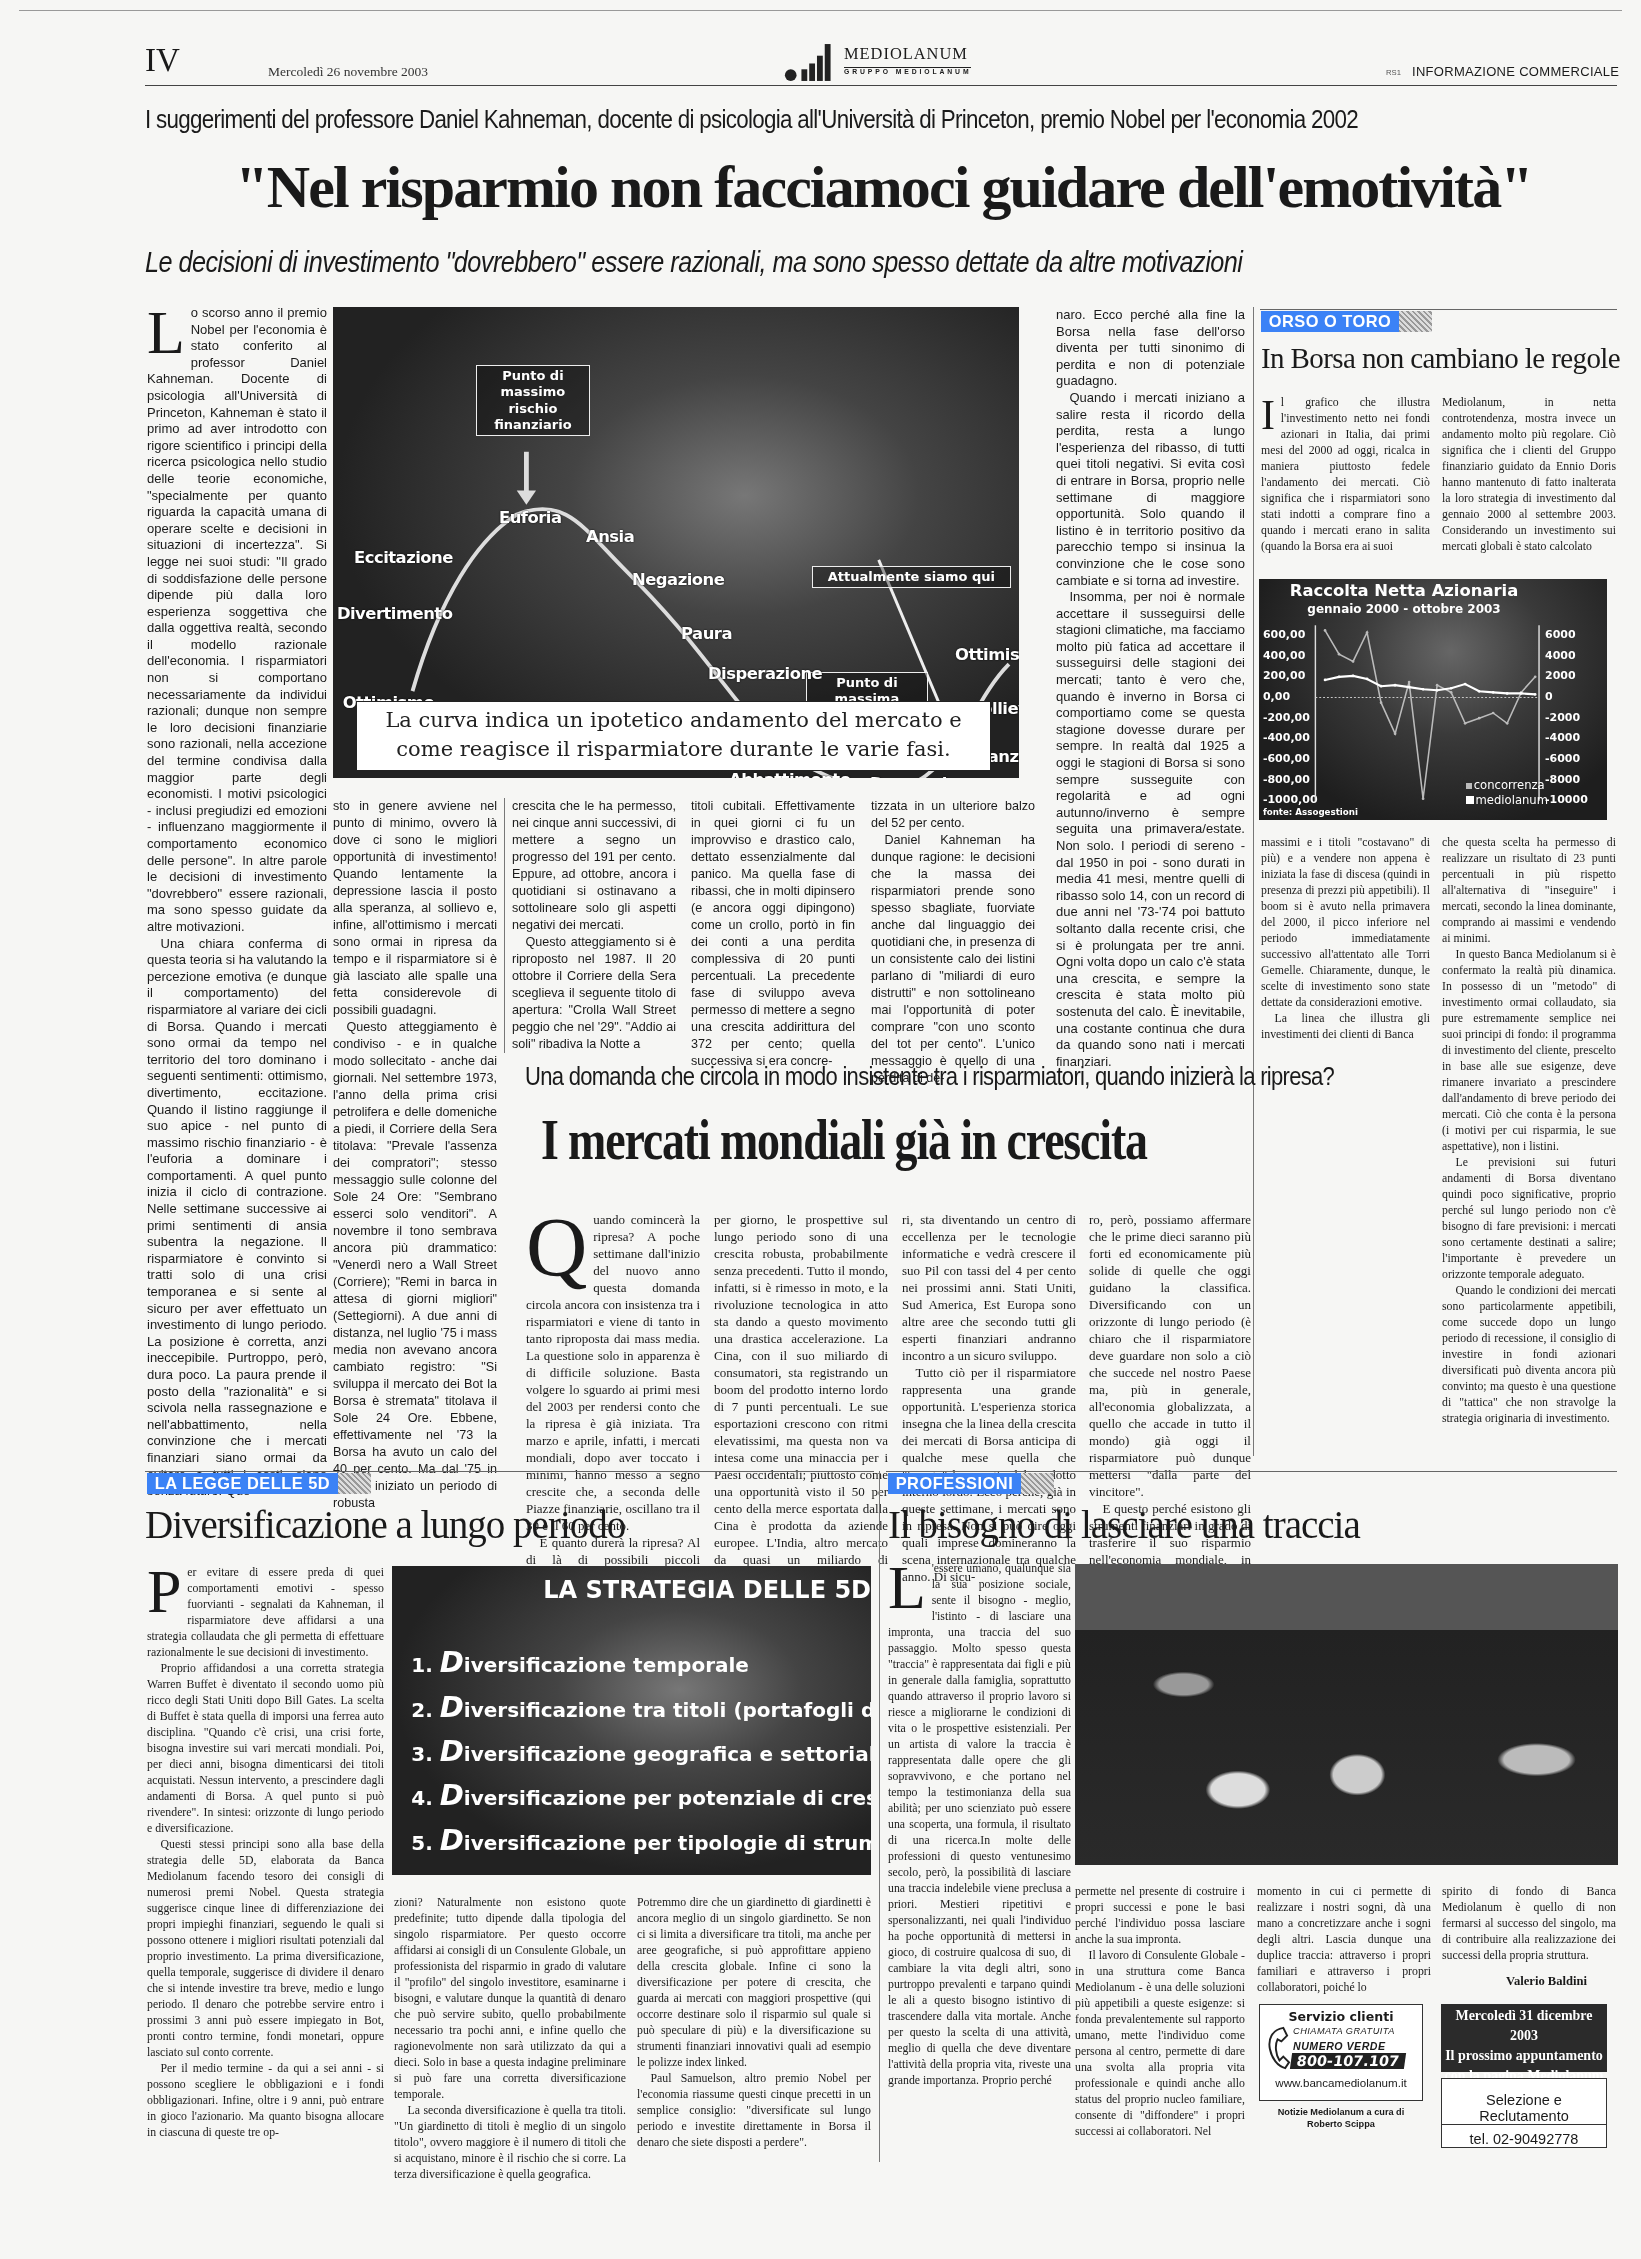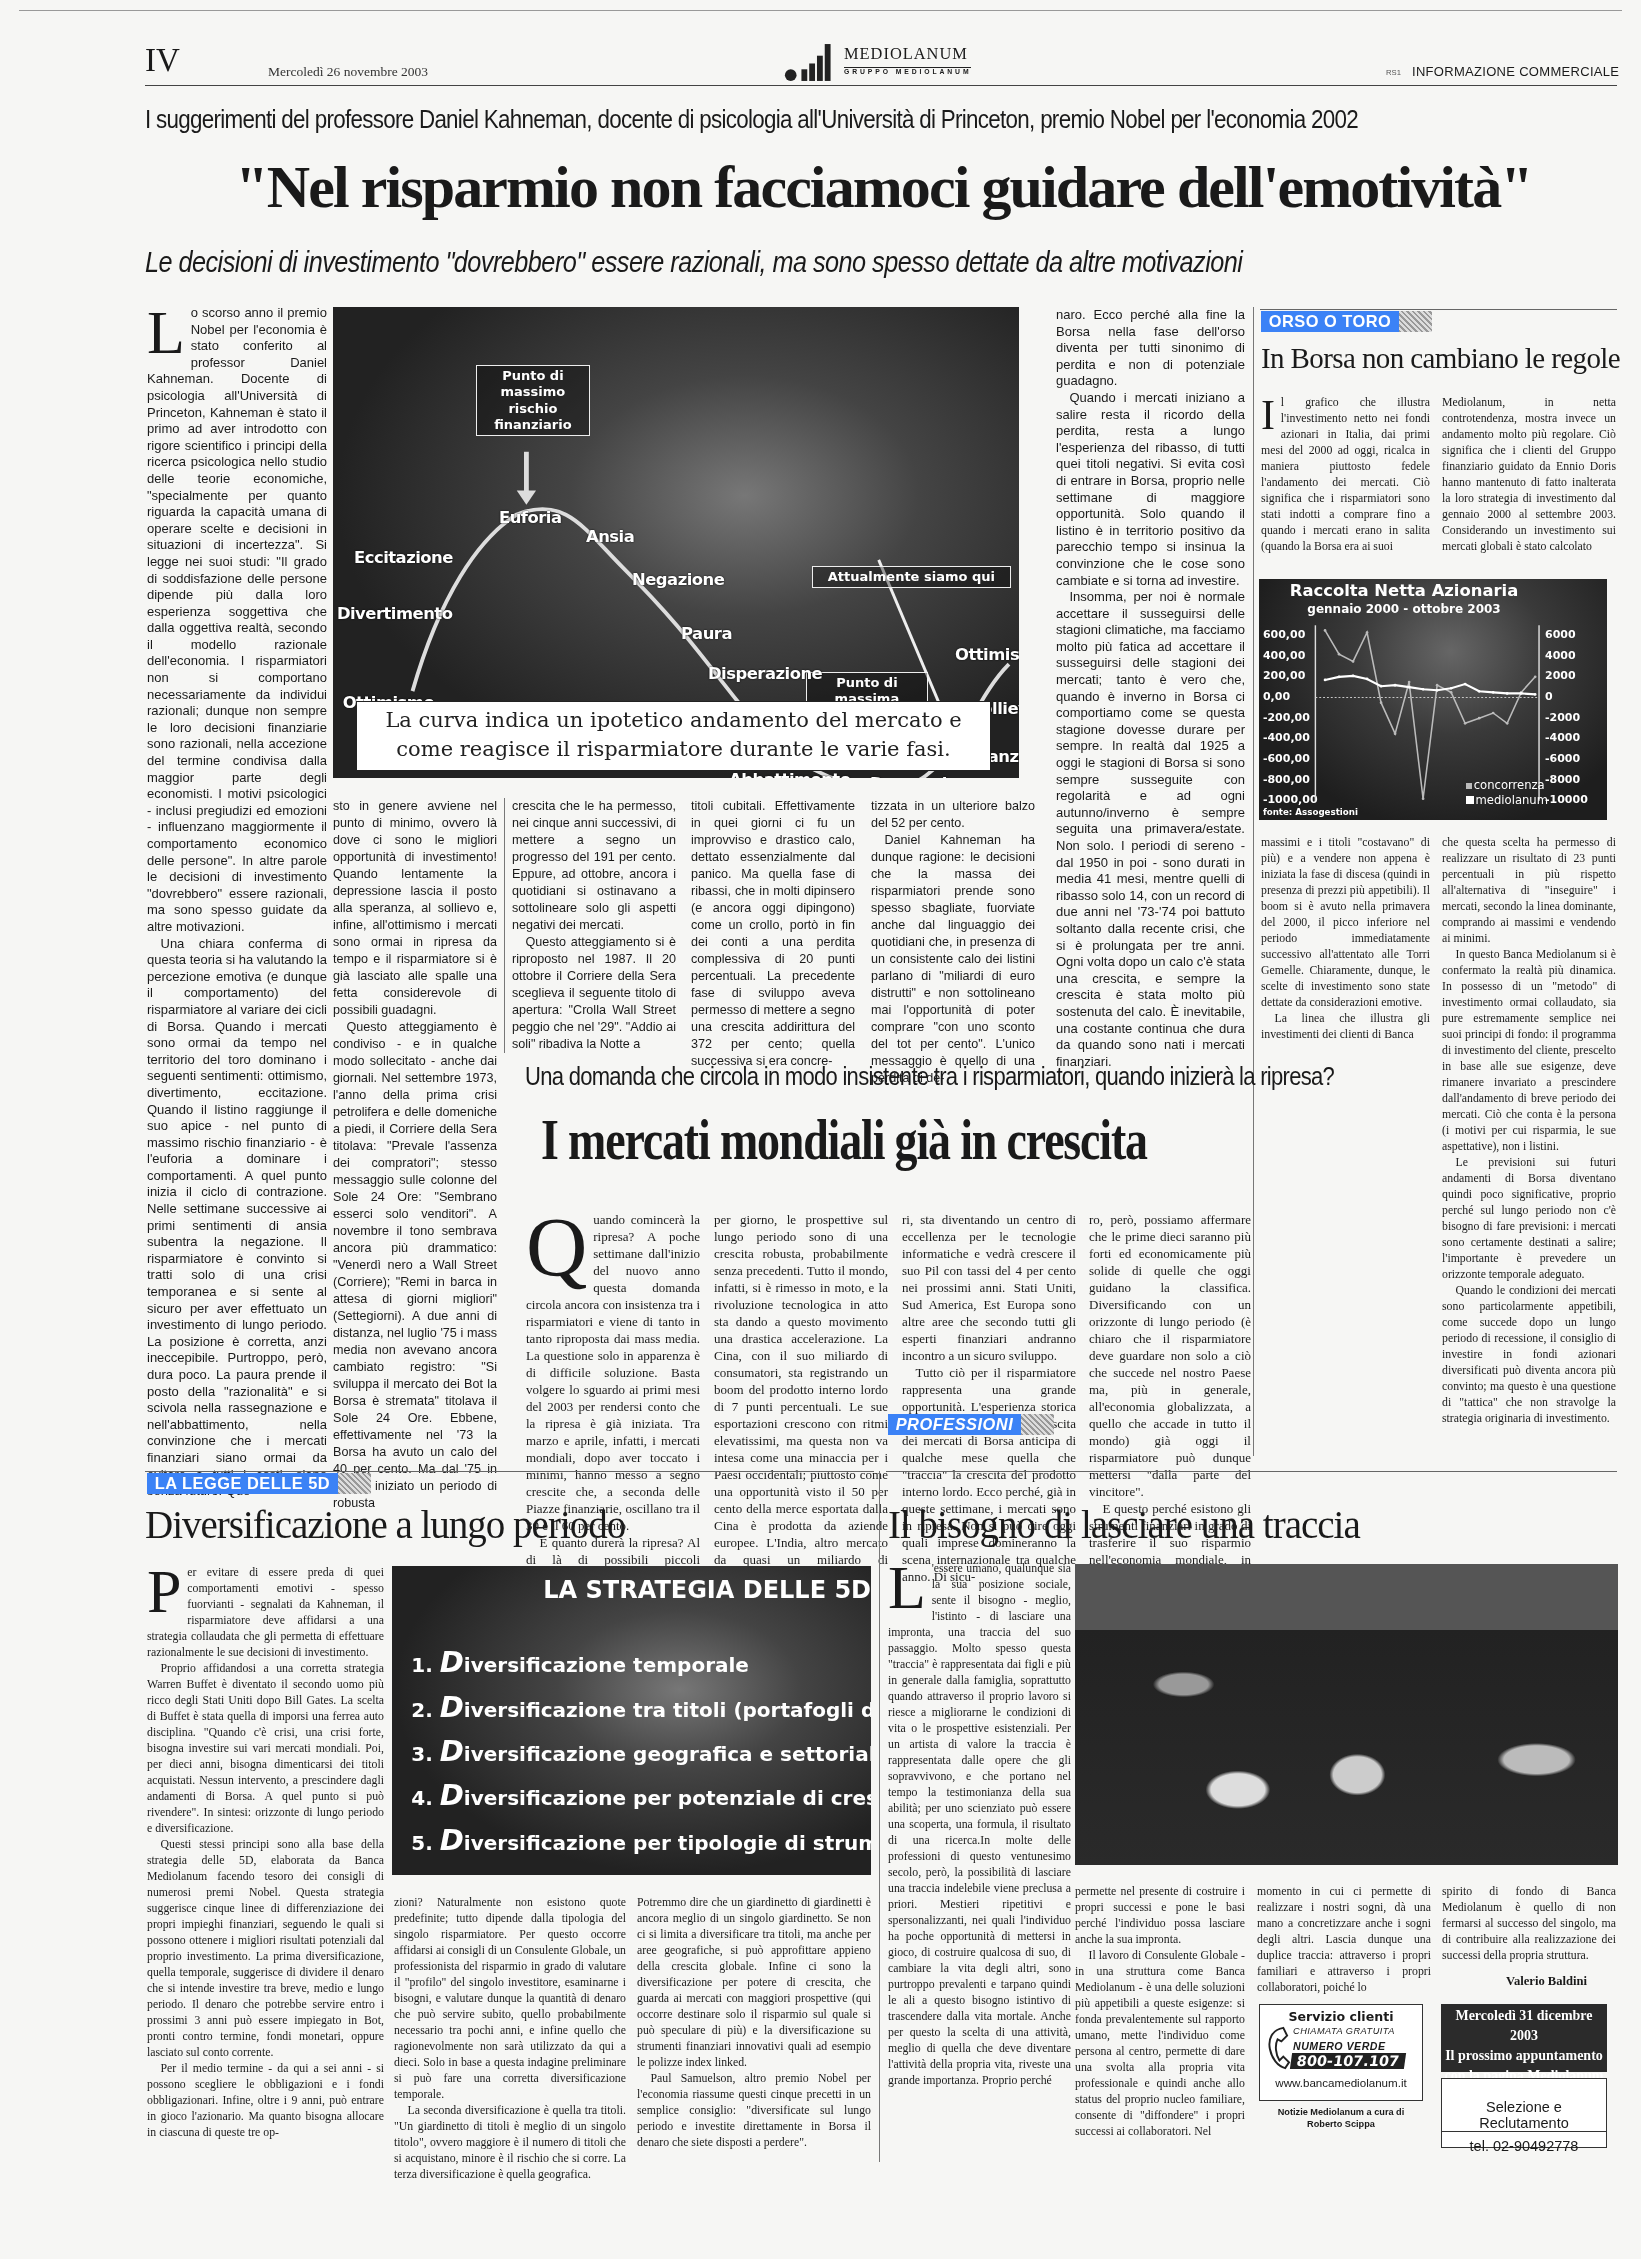--- a/index.html
+++ b/index.html
@@ -243,21 +243,21 @@
   <p class="first">zioni? Naturalmente non esistono quote predefinite; tutto dipende dalla tipologia del singolo risparmiatore. Per questo occorre affidarsi ai consigli di un Consulente Globale, un professionista del risparmio in grado di valutare il "profilo" del singolo investitore, esaminarne i bisogni, e valutare dunque la quantità di denaro che può servire subito, quello probabilmente necessario tra pochi anni, e infine quello che ragionevolmente non sarà utilizzato da qui a dieci. Solo in base a questa indagine preliminare si può fare una corretta diversificazione temporale.</p>
   <p>La seconda diversificazione è quella tra titoli. "Un giardinetto di titoli è meglio di un singolo titolo", ovvero maggiore è il numero di titoli che si acquistano, minore è il rischio che si corre. La terza diversificazione è quella geografica.</p>
 </div>
 <div class="col small" style="left:637px;top:1894px;width:234px;height:270px;">
   <p class="first">Potremmo dire che un giardinetto di giardinetti è ancora meglio di un singolo giardinetto. Se non ci si limita a diversificare tra titoli, ma anche per aree geografiche, si può approfittare appieno della crescita globale. Infine ci sono la diversificazione per potere di crescita, che guarda ai mercati con maggiori prospettive (qui occorre destinare solo il risparmio sul quale si può speculare di più) e la diversificazione su strumenti finanziari innovativi quali ad esempio le polizze index linked.</p>
   <p>Paul Samuelson, altro premio Nobel per l'economia riassume questi cinque precetti in un semplice consiglio: "diversificate sul lungo periodo e investite direttamente in Borsa il denaro che siete disposti a perdere".</p>
 </div>
 
 <div class="vrule" style="left:879px;top:1471px;height:691px;"></div>
 <div class="thin" style="left:886px;top:1471px;width:731px;"></div>
-<div class="section-tag" style="left:888px;top:1414px;font-style:italic;">PROFESSIONI</div>
+<div class="section-tag" style="left:888px;top:1473px;">PROFESSIONI</div>
 <div class="abs serif" style="left:888px;top:1502px;font-size:39px;letter-spacing:-1px;white-space:nowrap;">Il bisogno di lasciare una traccia</div>
 <div class="col small" style="left:888px;top:1560px;width:183px;height:603px;">
   <p class="first"><span class="dropcap">L</span><span>'essere umano, qualunque sia la sua posizione sociale, sente il bisogno - meglio, l'istinto - di lasciare una impronta, una traccia del suo passaggio. Molto spesso questa "traccia" è rappresentata dai figli e più in generale dalla famiglia, soprattutto quando attraverso il proprio lavoro si riesce a migliorarne le condizioni di vita o le prospettive esistenziali. Per un artista di valore la traccia è rappresentata dalle opere che gli sopravvivono, e che portano nel tempo la testimonianza della sua abilità; per uno scienziato può essere una scoperta, una formula, il risultato di una ricerca.In molte delle professioni di questo ventunesimo secolo, però, la possibilità di lasciare una traccia indelebile viene preclusa a priori. Mestieri ripetitivi e spersonalizzanti, nei quali l'individuo ha poche opportunità di mettersi in gioco, di costruire qualcosa di suo, di cambiare la vita degli altri, sono purtroppo prevalenti e tarpano quindi le ali a questo bisogno istintivo di trascendere dalla vita mortale. Anche per questo la scelta di una attività, meglio di quella che deve diventare l'attività della propria vita, riveste una grande importanza. Proprio perché</span></p>
 </div>
 <div class="abs photo" style="left:1075px;top:1564px;width:543px;height:301px;"></div>
 <div class="col small" style="left:1075px;top:1883px;width:170px;height:280px;">
   <p class="first">permette nel presente di costruire i propri successi e pone le basi perché l'individuo possa lasciare anche la sua impronta.</p>
   <p>Il lavoro di Consulente Globale - in una struttura come Banca Mediolanum - è una delle soluzioni più appetibili a queste esigenze: si fonda prevalentemente sul rapporto umano, mette l'individuo come persona al centro, permette di dare una svolta alla propria vita professionale e quindi anche allo status del proprio nucleo familiare, consente di "diffondere" i propri successi ai collaboratori. Nel</p>
 </div>
 <div class="col small" style="left:1257px;top:1883px;width:174px;height:97px;">
@@ -280,16 +280,16 @@
 </div>
 <div class="abs" style="left:1259px;top:2107px;width:164px;text-align:center;font-size:9.2px;font-weight:bold;">Notizie Mediolanum a cura di</div>
 <div class="abs" style="left:1259px;top:2119px;width:164px;text-align:center;font-size:9.2px;font-weight:bold;">Roberto Scippa</div>
 
 <div class="abs" style="left:1441px;top:2004px;width:166px;height:66px;background:#2b2b2b;color:#fff;text-align:center;font-family:'Liberation Serif',serif;font-weight:bold;font-size:14px;line-height:20px;padding-top:1.9px;">
   <div>Mercoledì 31 dicembre 2003</div>
   <div>Il prossimo appuntamento</div>
   <div>con la pagina Mediolanum</div>
 </div>
 <div class="abs" style="left:1441px;top:2078px;width:164px;height:68px;border:1.9px solid #333;background:#fff;text-align:center;">
-  <div style="font-size:14.5px;margin-top:20px;border-bottom:1px solid #333;display:inline-block;">Selezione e Reclutamento</div>
+  <div style="font-size:14.5px;margin-top:13px;border-bottom:1px solid #333;display:inline-block;">Selezione e Reclutamento</div>
   <div style="font-size:14.5px;margin-top:5.8px;">tel. 02-90492778</div>
 </div>
 
 
 </body></html>

